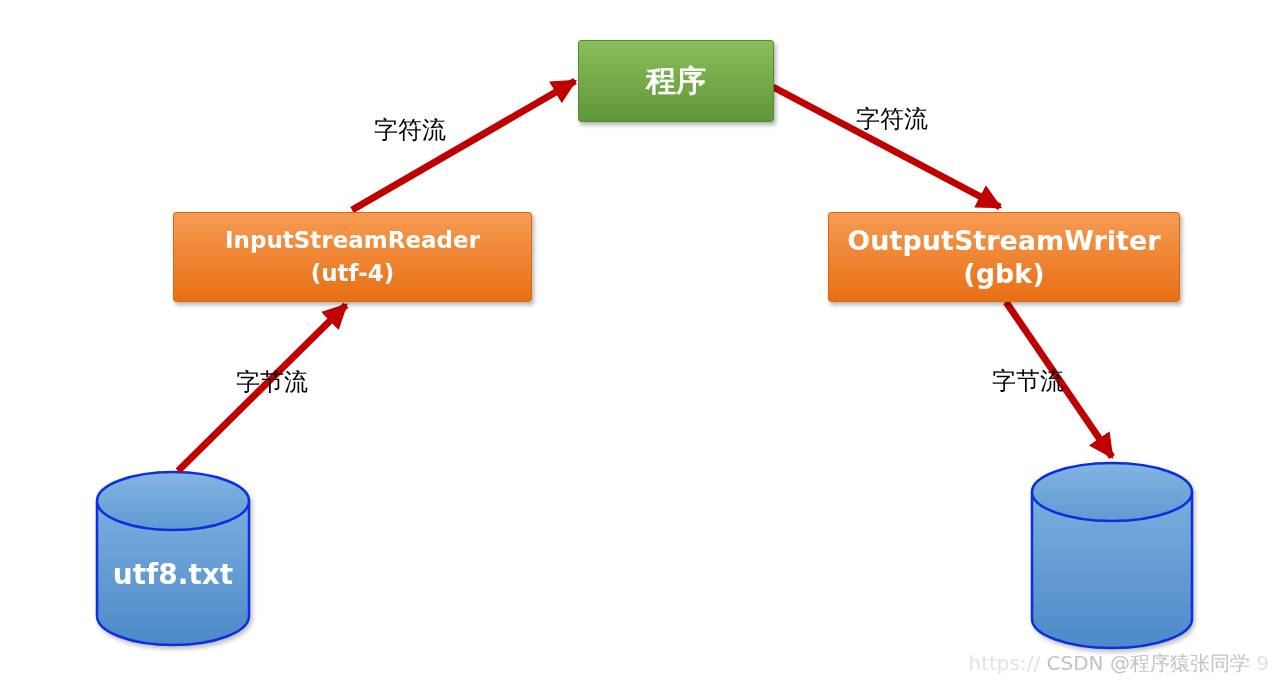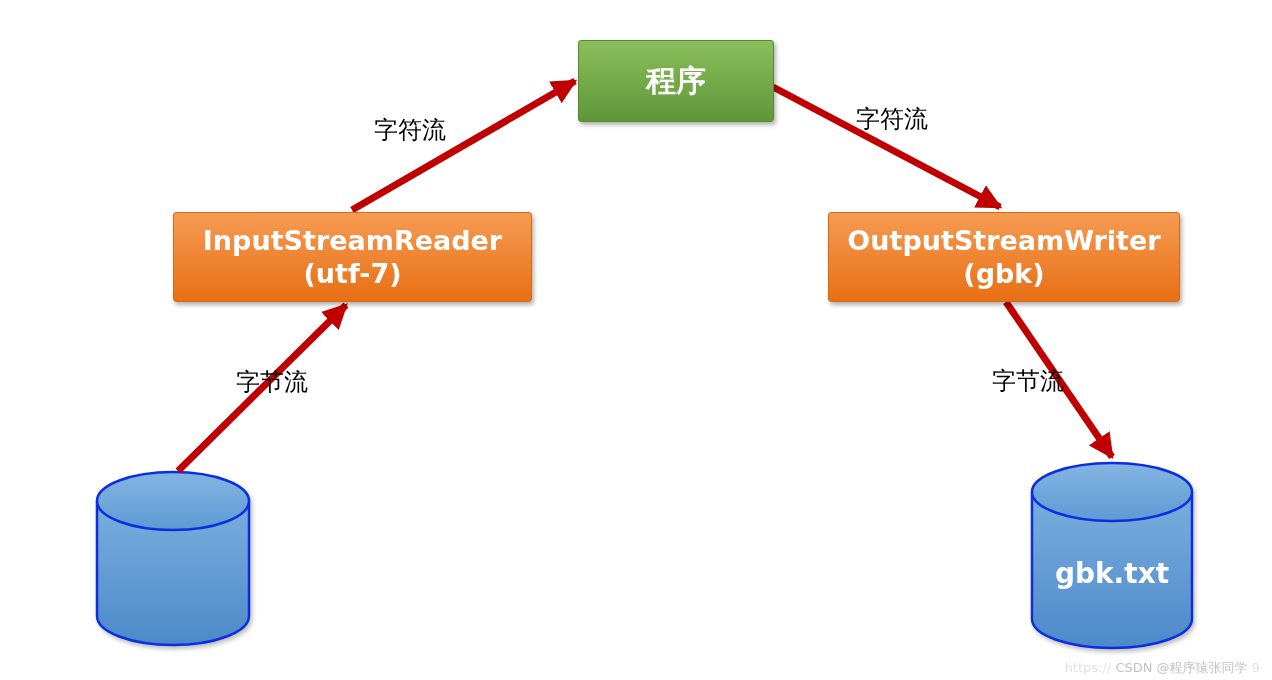--- a/index.html
+++ b/index.html
@@ -35,21 +35,21 @@
     width: 194px; height: 80px;
     background: linear-gradient(180deg, #8BBE5B 0%, #5F9638 100%);
     border: 1px solid #558A30;
     font-size: 30px;
   }
   .node-reader {
     left: 173px; top: 212px;
     width: 357px; height: 88px;
     background: linear-gradient(180deg, #F69B52 0%, #E86F15 100%);
     border: 1px solid #D96A10;
-    font-size: 27px;
+    font-size: 23px;
     line-height: 33px;
   }
   .node-writer {
     left: 828px; top: 212px;
     width: 350px; height: 88px;
     background: linear-gradient(180deg, #F69B52 0%, #E86F15 100%);
     border: 1px solid #D96A10;
     font-size: 27px;
     line-height: 33px;
     align-items: center;
@@ -71,23 +71,23 @@
     color: #ffffff;
     font-weight: bold;
     font-size: 28px;
     white-space: nowrap;
   }
   .lbl-utf8 { left: 173px; top: 574px; }
   .lbl-gbk  { left: 1112px; top: 573px; }
   .cyl-group { filter: drop-shadow(2px 3px 2px rgba(0,0,0,0.25)); }
   .watermark {
     position: absolute;
-    right: 12px;
+    right: 3px;
     bottom: 3px;
-    font-size: 13px;
+    font-size: 20px;
     white-space: nowrap;
     margin-top: 20px;
   }
   .wm-faint { color: #e2e2e2; }
   .wm-main  { color: #c3c3c3; }
 </style>
 </head>
 <body>
 
 <div class="canvas">
@@ -122,34 +122,34 @@
     <line x1="178" y1="471" x2="346" y2="305" stroke="#C00000" stroke-width="7" marker-end="url(#arrowhead)"></line>
     <line x1="1006" y1="302" x2="1112" y2="457" stroke="#C00000" stroke-width="7" marker-end="url(#arrowhead)"></line>
   </svg>
 
   <div class="node node-program">
     <div>程序</div>
   </div>
 
   <div class="node node-reader">
     <div>InputStreamReader</div>
-    <div>(utf-7)</div>
+    <div>(utf-4)</div>
   </div>
 
   <div class="node node-writer">
     <div>OutputStreamWriter</div>
     <div>(gbk)</div>
   </div>
 
   <div class="edge-label lbl-char-left">字符流</div>
   <div class="edge-label lbl-char-right">字符流</div>
   <div class="edge-label lbl-byte-left">字节流</div>
   <div class="edge-label lbl-byte-right">字节流</div>
 
-  <div class="cyl-label lbl-gbk">gbk.txt</div>
+  <div class="cyl-label lbl-utf8">utf8.txt</div>
 
   <div class="watermark">
     <span class="wm-faint">https://</span>
     <span class="wm-main">CSDN @程序猿张同学</span>
     <span class="wm-faint">9</span>
   </div>
 
 </div>
 
 </body></html>

